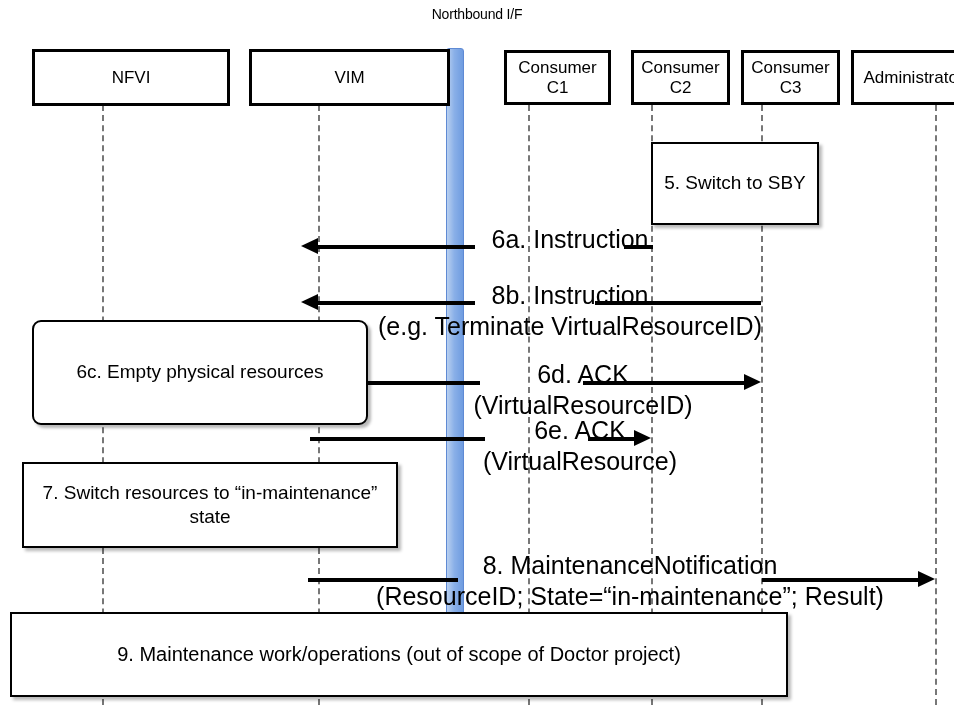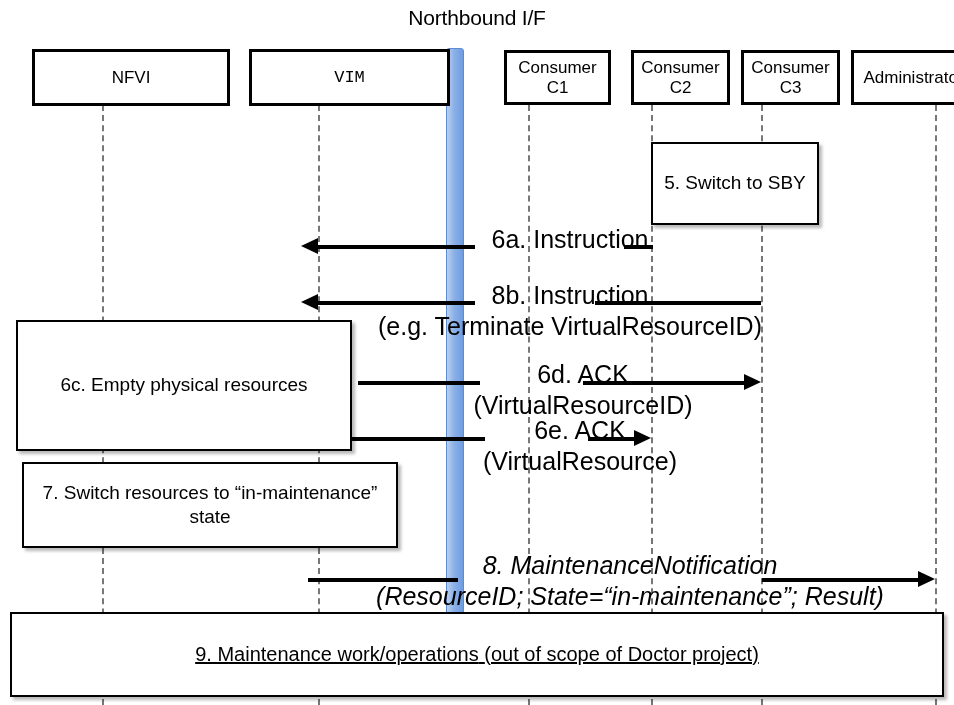--- a/index.html
+++ b/index.html
@@ -11,21 +11,21 @@
     overflow:hidden;
     position:relative;
   }
   #canvas{position:absolute;left:0;top:0;width:954px;height:705px;}
 
   
   .nb-title{
     position:absolute;
     left:0;top:6px;width:954px;
     text-align:center;
-    font-size:21px;
+    font-size:14px;
     letter-spacing:-0.2px;
     white-space:nowrap;
   }
 
   
   .actor{
     position:absolute;
     border:3px solid #000000;
     background:#ffffff;
     box-sizing:border-box;
@@ -124,21 +124,21 @@
   <div class="lifeline" style="left:935px;top:105px;height:600px;"></div>
 
   <div class="nb-bar" style="left:446px;top:48px;width:16px;height:570px;"></div>
 
   <div class="actor" style="left:3px;top:49px;width:198px;height:57px;">
     <span>
       <span class="lbl">NFVI</span>
     </span>
   </div>
 
-  <div class="actor" style="left:220px;top:49px;width:201px;height:57px;font-family:Liberation Mono, monospace;">
+  <div class="actor" style="left:220px;top:49px;width:201px;height:57px;">
     <span>
       <span class="lbl">VIM</span>
     </span>
   </div>
 
   <div class="actor" style="left:475px;top:50px;width:107px;height:55px;">
     <span>
       <span class="lbl">Consumer</span>
       <span class="lbl">C1</span>
     </span>
@@ -180,21 +180,21 @@
   </div>
 
   <div class="msg-line" style="left:318px;top:301px;width:157px;"></div>
   <div class="arrow-head arrow-left" style="left:301px;top:294px;"></div>
   <div class="msg-line" style="left:595px;top:301px;width:166px;"></div>
   <div class="msg-label" style="left:270px;top:280px;width:600px;">
     <span class="row">8b. Instruction</span>
     <span class="row">(e.g. Terminate VirtualResourceID)</span>
   </div>
 
-  <div class="note" style="left:16px;top:320px;width:336px;height:131px;">
+  <div class="note" style="left:32px;top:320px;width:336px;height:105px;border-radius:9px;">
     <span>
       <span class="row">6c. Empty physical resources</span>
     </span>
   </div>
 
   <div class="msg-line" style="left:358px;top:381px;width:122px;"></div>
   <div class="msg-line" style="left:583px;top:381px;width:161px;"></div>
   <div class="arrow-head arrow-right" style="left:744px;top:374px;"></div>
   <div class="msg-label" style="left:433px;top:359px;width:300px;">
     <span class="row">6d. ACK</span>
@@ -212,25 +212,25 @@
   <div class="note" style="left:22px;top:462px;width:376px;height:86px;">
     <span>
       <span class="row">7. Switch resources to</span>
       <span class="row">“in-maintenance” state</span>
     </span>
   </div>
 
   <div class="msg-line" style="left:308px;top:578px;width:150px;"></div>
   <div class="msg-line" style="left:762px;top:578px;width:156px;"></div>
   <div class="arrow-head arrow-right" style="left:918px;top:571px;"></div>
-  <div class="msg-label" style="left:320px;top:550px;width:620px;font-style:italic;">
+  <div class="msg-label" style="left:320px;top:550px;width:620px;">
     <span class="row">8.     MaintenanceNotification</span>
     <span class="row">(ResourceID; State=“in-maintenance”; Result)</span>
   </div>
 
-  <div class="note note-wide" style="left:10px;top:612px;width:934px;height:85px;text-decoration:underline;">
+  <div class="note note-wide" style="left:10px;top:612px;width:778px;height:85px;">
     <span>
       <span class="row">9. Maintenance work/operations</span>
       <span class="row">(out of scope of Doctor project)</span>
     </span>
   </div>
 
 </div>
 
 </body></html>

